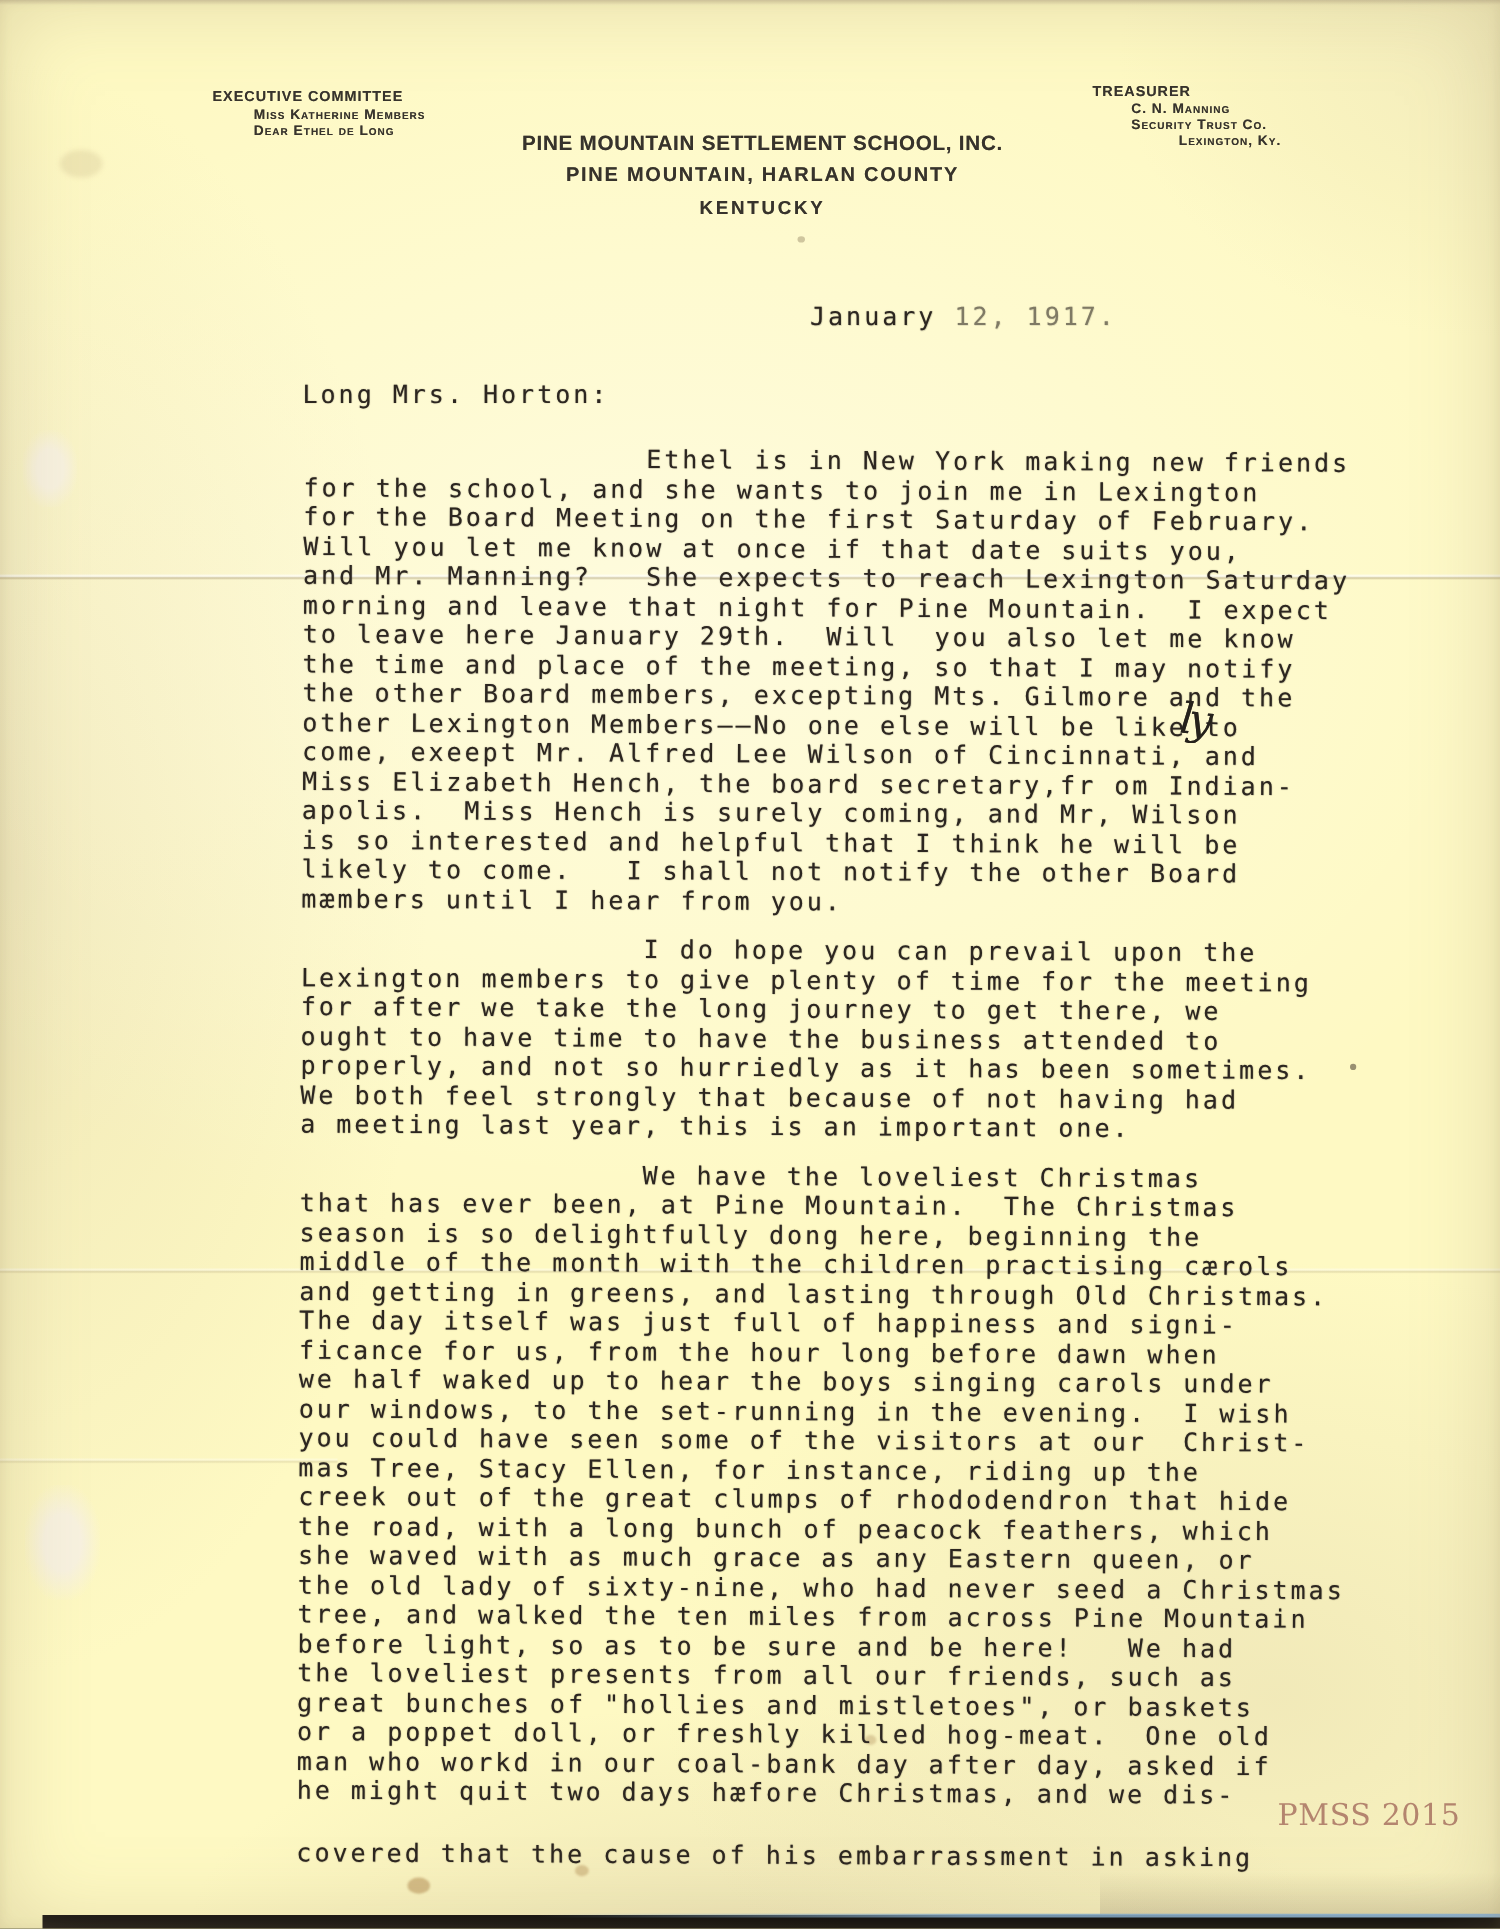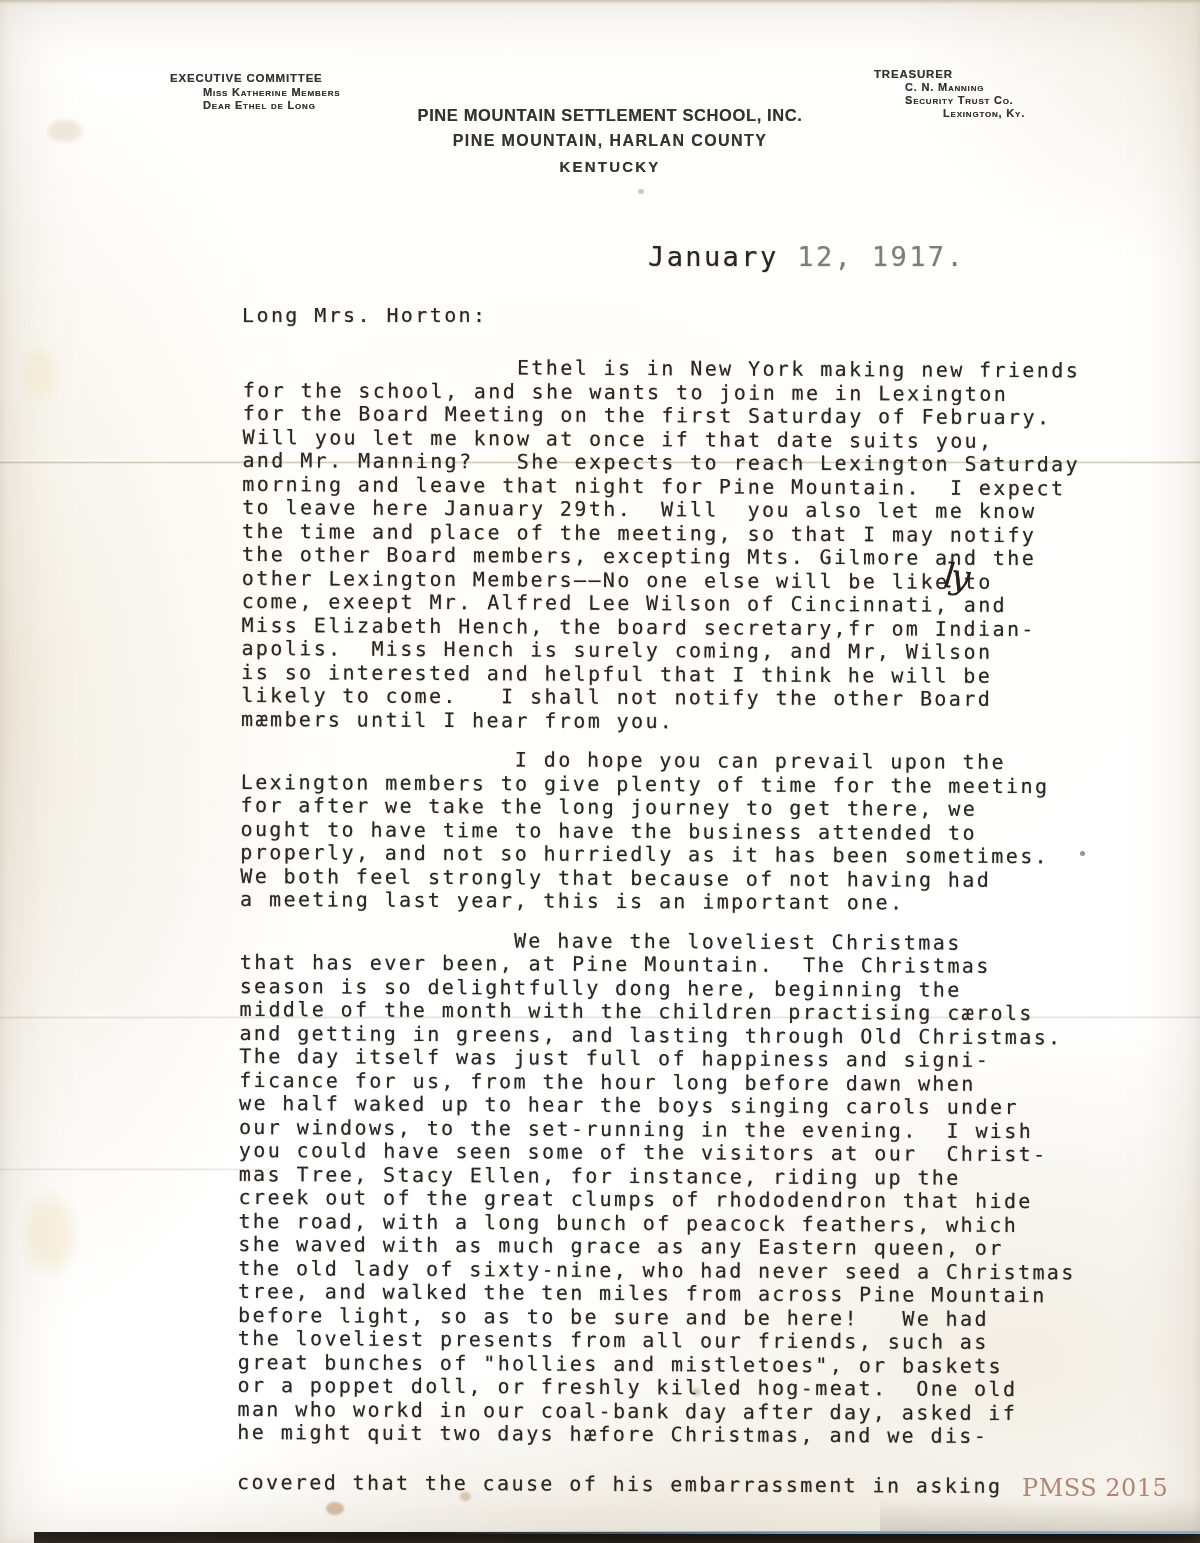--- a/index.html
+++ b/index.html
@@ -3,21 +3,21 @@
 <meta charset="utf-8">
 <style>
   html,body { margin:0; padding:0; }
   body {
     width:1200px; height:1543px; position:relative;
     background:#11100e; overflow:hidden;
     font-family:"DejaVu Sans Mono", monospace;
   }
   .page {
     position:absolute; inset:0; overflow:hidden;
-    background:#ffffff;
+    background:#fef9c3;
   }
   .page-texture {
     position:absolute; inset:0; pointer-events:none;
     background:
       radial-gradient(1000px 700px at 45% 32%, rgba(255,253,244,.55), rgba(255,253,244,0) 75%),
       radial-gradient(700px 500px at 85% 88%, rgba(208,193,158,.28), rgba(208,193,158,0) 70%),
       radial-gradient(460px 900px at 1% 45%, rgba(213,198,163,.32), rgba(213,198,163,0) 72%),
       radial-gradient(420px 320px at 99% 3%, rgba(214,201,167,.26), rgba(214,201,167,0) 70%),
       radial-gradient(600px 240px at 50% 100%, rgba(205,190,158,.30), rgba(205,190,158,0) 75%);
   }
@@ -64,21 +64,21 @@
   .lh-left .lh-sub { margin-left:33px; }
   .lh-right .lh-sub-a { margin-left:31px; }
   .lh-right .lh-sub-b { margin-left:69px; }
   .lh-center { left:610px; top:106px; transform:translateX(-50%); text-align:center; white-space:nowrap; }
   .lh-c1 { font-size:16.5px; font-weight:bold; letter-spacing:.6px; }
   .lh-c2 { font-size:16px;   font-weight:bold; letter-spacing:1.4px; margin-top:7px; }
   .lh-c3 { font-size:15px;   font-weight:bold; letter-spacing:2.2px; margin-top:8px; }
 
   
   .tw { color:#2c2620; text-shadow:0 0 1px rgba(44,38,32,.45), .5px .5px 0 rgba(44,38,32,.12); }
-  .date-line { position:absolute; left:648px; top:241px; font-size:27px; letter-spacing:2.4px; white-space:pre; }
+  .date-line { position:absolute; left:648px; top:241px; font-size:20px; letter-spacing:2.4px; white-space:pre; }
   .date-line .faded { opacity:.6; }
   .salutation { position:absolute; left:242px; top:303px; font-size:20px; letter-spacing:2.4px; white-space:pre; }
   .body-text { position:absolute; left:243px; top:355px; font-size:20px; line-height:23.5px;
                letter-spacing:2.4px; transform:rotate(.3deg); transform-origin:0 0; }
   .line { white-space:pre; }
   .line.indent { padding-left:274px; }
   .para + .para { margin-top:16px; }
   .para.gap { margin-top:26px; }
 
   .hand-ly { position:absolute; left:944px; top:556px; font-family:"DejaVu Serif", serif;
@@ -181,20 +181,20 @@
         <div class="line">man who workd in our coal-bank day after day, asked if</div>
         <div class="line">he might quit two days hæfore Christmas, and we dis-</div>
       </div>
       <div class="para gap">
         <div class="line">covered that the cause of his embarrassment in asking</div>
       </div>
     </div>
 
   <div class="hand-ly">ly</div>
 
-  <div class="watermark" style="color: rgb(173, 122, 103); margin-top: 36px;">PMSS 2015</div>
+  <div class="watermark" style="color: rgb(173, 122, 103);">PMSS 2015</div>
 
   <div class="bottom-shadow"></div>
   <div class="bottom-strip"></div>
   <div class="blue-line"></div>
   <div class="top-edge"></div>
   <div class="vignette"></div>
 </div>
 
 </body></html>

